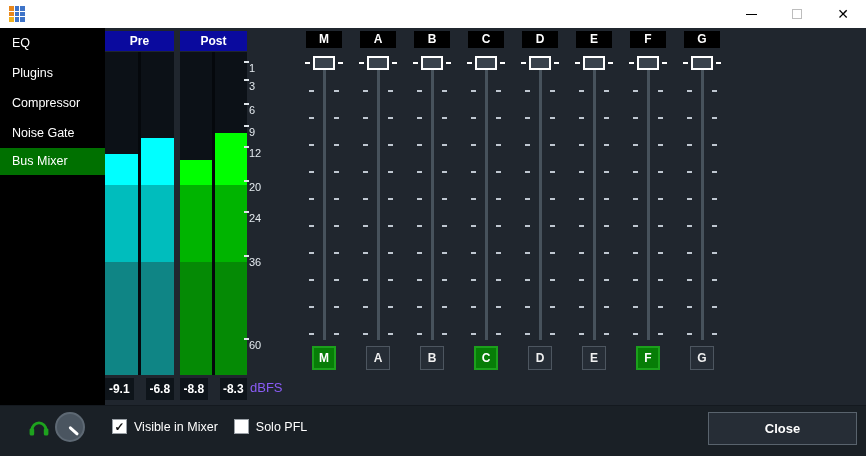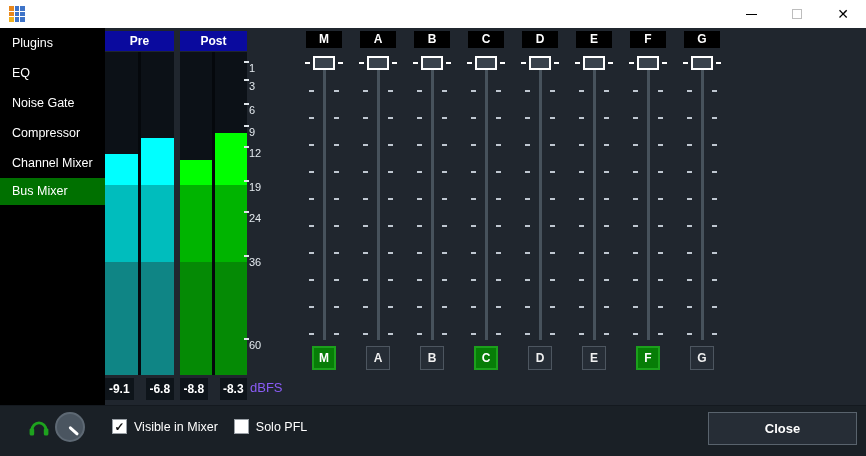--- a/index.html
+++ b/index.html
@@ -102,33 +102,30 @@
         </div>
       <div class="ctrl">
           <span class="glyph-x">✕</span>
         </div>
     </div>
   </div>
 
   <div class="main-row">
     <div class="sidebar" id="sidebar">
         <div class="side-item">
+    <span class="side-label">EQ</span>
+  </div>
+        <div class="side-item">
     <span class="side-label">Plugins</span>
   </div>
         <div class="side-item">
-    <span class="side-label">EQ</span>
+    <span class="side-label">Compressor</span>
   </div>
         <div class="side-item">
     <span class="side-label">Noise Gate</span>
-  </div>
-        <div class="side-item">
-    <span class="side-label">Compressor</span>
-  </div>
-        <div class="side-item">
-    <span class="side-label">Channel Mixer</span>
   </div>
         <div class="side-item selected">
     <span class="side-label">Bus Mixer</span>
   </div>
       </div>
     <div class="content">
       <div id="meters">
           <div class="meter-group" style="left: 0px; width: 69px;">
     <div class="meter-header">Pre</div>
     <div class="bars">
@@ -157,21 +154,21 @@
           <div class="scale-num" style="top: 34px;">1</div>
           <div class="scale-tick" style="top: 51px;"></div>
           <div class="scale-num" style="top: 52px;">3</div>
           <div class="scale-tick" style="top: 75px;"></div>
           <div class="scale-num" style="top: 76px;">6</div>
           <div class="scale-tick" style="top: 97px;"></div>
           <div class="scale-num" style="top: 98px;">9</div>
           <div class="scale-tick" style="top: 118px;"></div>
           <div class="scale-num" style="top: 119px;">12</div>
           <div class="scale-tick" style="top: 152px;"></div>
-          <div class="scale-num" style="top: 153px;">19</div>
+          <div class="scale-num" style="top: 153px;">20</div>
           <div class="scale-tick" style="top: 183px;"></div>
           <div class="scale-num" style="top: 184px;">24</div>
           <div class="scale-tick" style="top: 227px;"></div>
           <div class="scale-num" style="top: 228px;">36</div>
           <div class="scale-tick" style="top: 310px;"></div>
           <div class="scale-num" style="top: 311px;">60</div>
         </div>
       <div class="dbfs">dBFS</div>
       <div class="faders" id="faders">
           <div class="fader-col">

